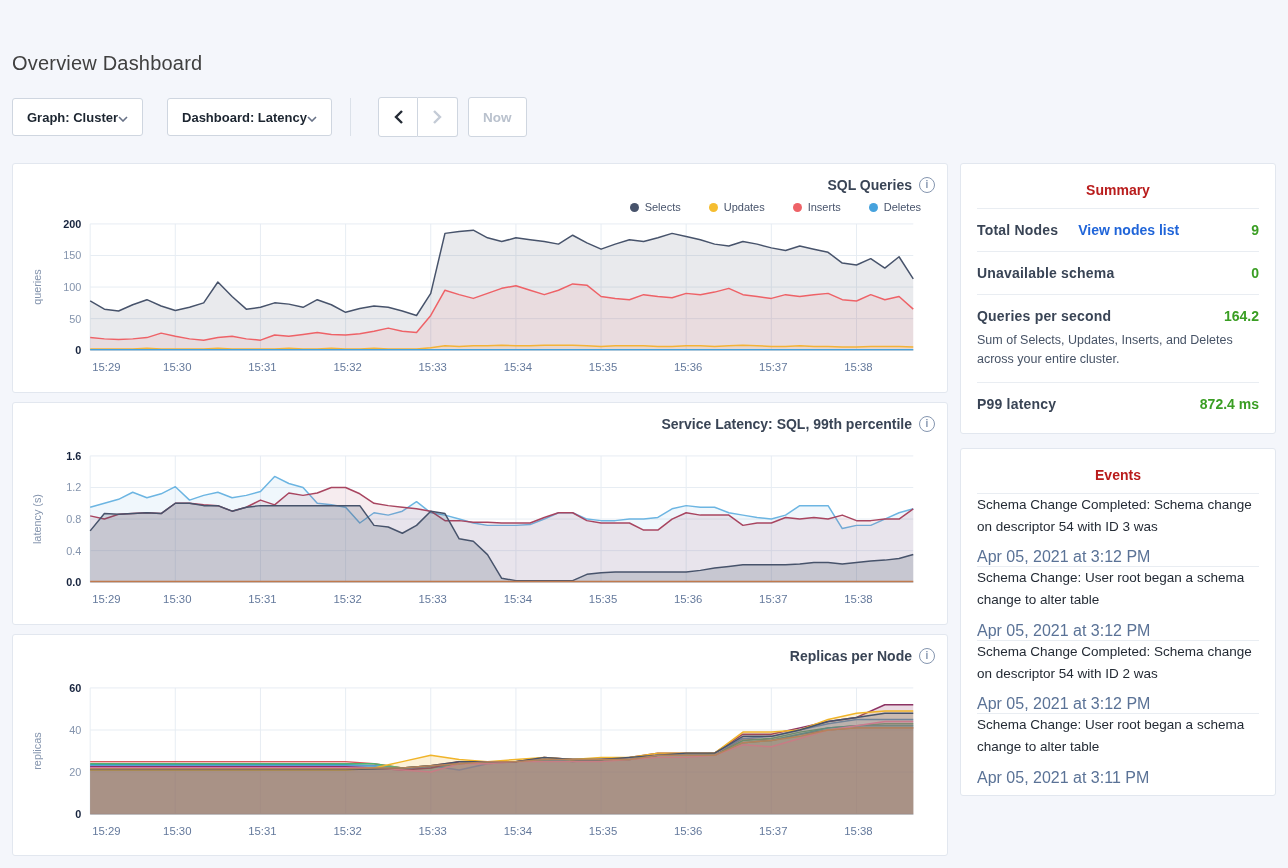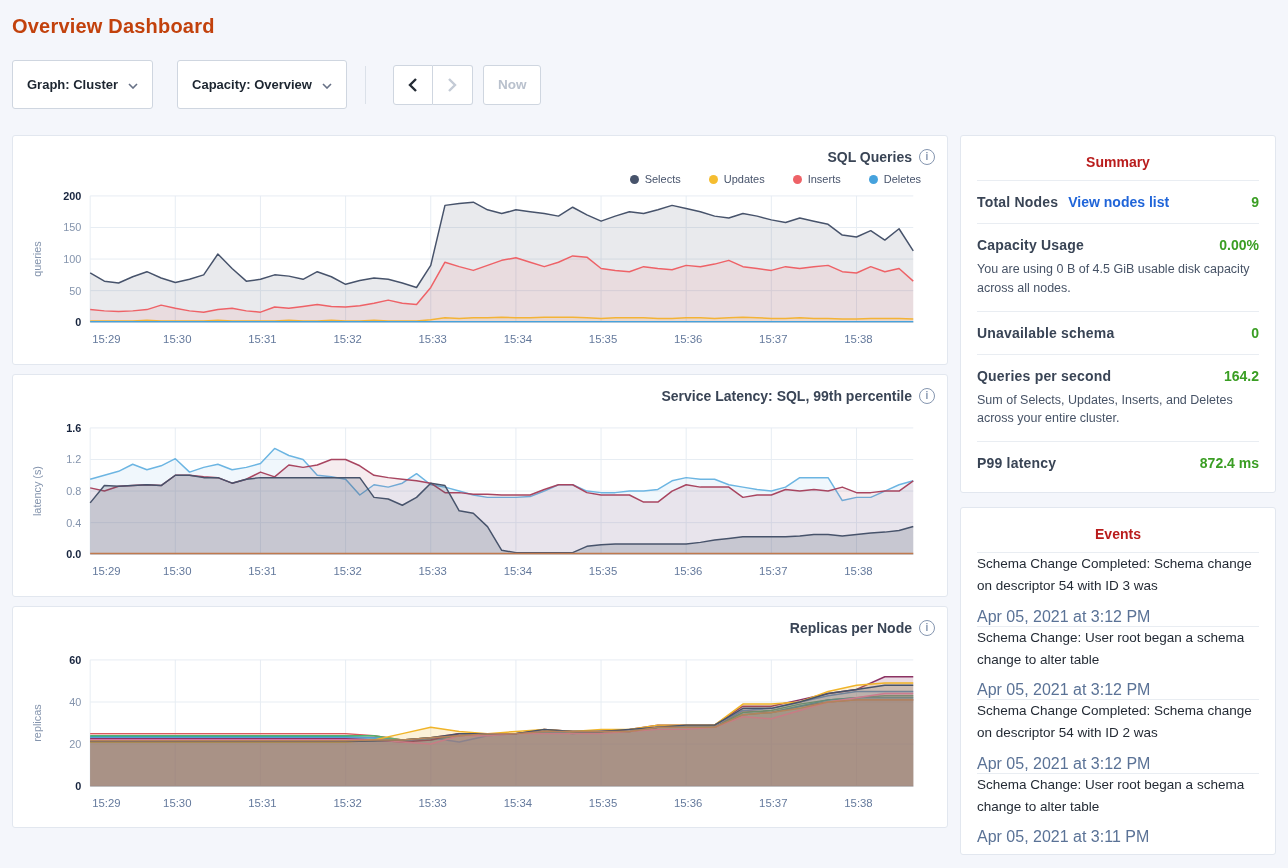--- a/index.html
+++ b/index.html
@@ -1,24 +1,24 @@
 <!DOCTYPE html>
 <html><head>
 <meta charset="utf-8">
 <style>
   * { box-sizing: border-box; margin: 0; padding: 0; }
   html,body { width:1288px; height:868px; overflow:hidden; background:#f4f6fb;
     font-family:"Liberation Sans", sans-serif; color:#242b35; }
   .page { padding:0 12px; }
-  h1.page-title { font-size:20px; font-weight:700; color:#c2410c; padding:15px 0 22px 0; letter-spacing:.2px; }
+  h1.page-title { font-size:20px; font-weight:400; color:#404040; padding:15px 0 22px 0; letter-spacing:.2px;margin-top:37px; }
 
   
   .toolbar { display:flex; align-items:center; margin-bottom:26px; }
-  .dropdown { height:49px; background:#fff; border:1px solid #cfd6e0; border-radius:3px;
-    display:flex; align-items:center; gap:10px; padding:0 14px; font-size:13px; font-weight:700;
+  .dropdown { height:38px; background:#fff; border:1px solid #cfd6e0; border-radius:3px;
+    display:flex; align-items:center; padding:0 14px; font-size:13px; font-weight:700;
     color:#1c2530; cursor:pointer; }
   .dropdown + .dropdown { margin-left:24px; }
   .vdivider { width:1px; height:38px; background:#dbe1e9; margin:0 15px 0 18px; }
   .timesel { height:38px; width:422px; background:#fff; border:1px solid #cfd6e0; border-radius:3px;
     display:flex; align-items:center; padding:0 12px; cursor:pointer; }
   .timebadge { background:#e3e8f0; color:#394455; font-size:12px; font-weight:700; border-radius:3px;
     padding:3px 6px; margin-right:14px; }
   .timelabel { font-size:13.5px; font-weight:700; color:#1c2530; flex:1; }
   .chev { display:inline-block; }
   .arrowgroup { display:flex; margin-left:12px; }
@@ -45,21 +45,21 @@
   .legend-item { display:flex; align-items:center; gap:6px; font-size:11px; color:#47536b; }
   .legend-dot { width:9px; height:9px; border-radius:50%; flex:none; }
   .chart-svg { width:100%; display:block; }
   .no-legend .chart-svg { margin-top:16px; }
 
   
   .side-card { padding:14px 16px 8px 16px; margin-bottom:14px; }
   .side-title { text-align:center; font-size:14px; font-weight:700; color:#b91c1c; padding:4px 0 10px 0; }
   .sum-row { border-top:1px solid #e9edf2; padding:13px 0; }
   .sum-row:first-of-type { border-top:none; }
-  .sum-main { display:flex; align-items:baseline; }
+  .sum-main { display:flex; align-items:baseline;gap:10px; }
   .sum-label { font-size:14px; font-weight:700; color:#394455; letter-spacing:.2px; }
   .sum-link { font-size:14px; font-weight:700; margin-left:10px; cursor:pointer; }
   .sum-value { margin-left:auto; font-size:14px; font-weight:700; }
   .sum-sub { font-size:12.5px; color:#475366; line-height:1.5; margin-top:7px; }
   .event-item { border-top:1px solid #e9edf2; padding:0 0; }
   .event-item:first-of-type { border-top:none; }
   .event-msg { font-size:13.5px; color:#242b35; line-height:1.65; }
   .event-time { font-size:16px; margin-top:10px; }
 </style>
 </head>
@@ -72,21 +72,21 @@
   <div class="toolbar">
     <div class="dropdown">
       <span>Graph: Cluster</span>
       <span class="chev">
         <svg width="10" height="6" viewBox="0 0 10 6">
             <path d="M1 1l4 4 4-4" fill="none" stroke="#677186" stroke-width="1.6"></path>
           </svg>
       </span>
     </div>
     <div class="dropdown">
-      <span>Capacity: Overview</span>
+      <span>Dashboard: Latency</span>
       <span class="chev">
         <svg width="10" height="6" viewBox="0 0 10 6">
             <path d="M1 1l4 4 4-4" fill="none" stroke="#677186" stroke-width="1.6"></path>
           </svg>
       </span>
     </div>
     <div class="vdivider"></div>
     <div class="arrowgroup">
       <div class="navbtn prev">
         <svg width="9" height="14" viewBox="0 0 9 14">
@@ -285,27 +285,20 @@
         <div class="side-title">Summary</div>
 
         <div class="sum-row">
           <div class="sum-main">
             <span class="sum-label">Total Nodes</span>
             <span class="sum-link" style="color:#2065d9">View nodes list</span>
             <span class="sum-value" style="color:#3a9e23">9</span>
           </div>
         </div>
 
-        <div class="sum-row">
-          <div class="sum-main">
-            <span class="sum-label">Capacity Usage</span>
-            <span class="sum-value" style="color:#3a9e23">0.00%</span>
-          </div>
-          <div class="sum-sub">You are using 0 B of 4.5 GiB usable disk capacity across all nodes.</div>
-        </div>
 
         <div class="sum-row">
           <div class="sum-main">
             <span class="sum-label">Unavailable schema</span>
             <span class="sum-value" style="color:#3a9e23">0</span>
           </div>
         </div>
 
         <div class="sum-row">
           <div class="sum-main">

